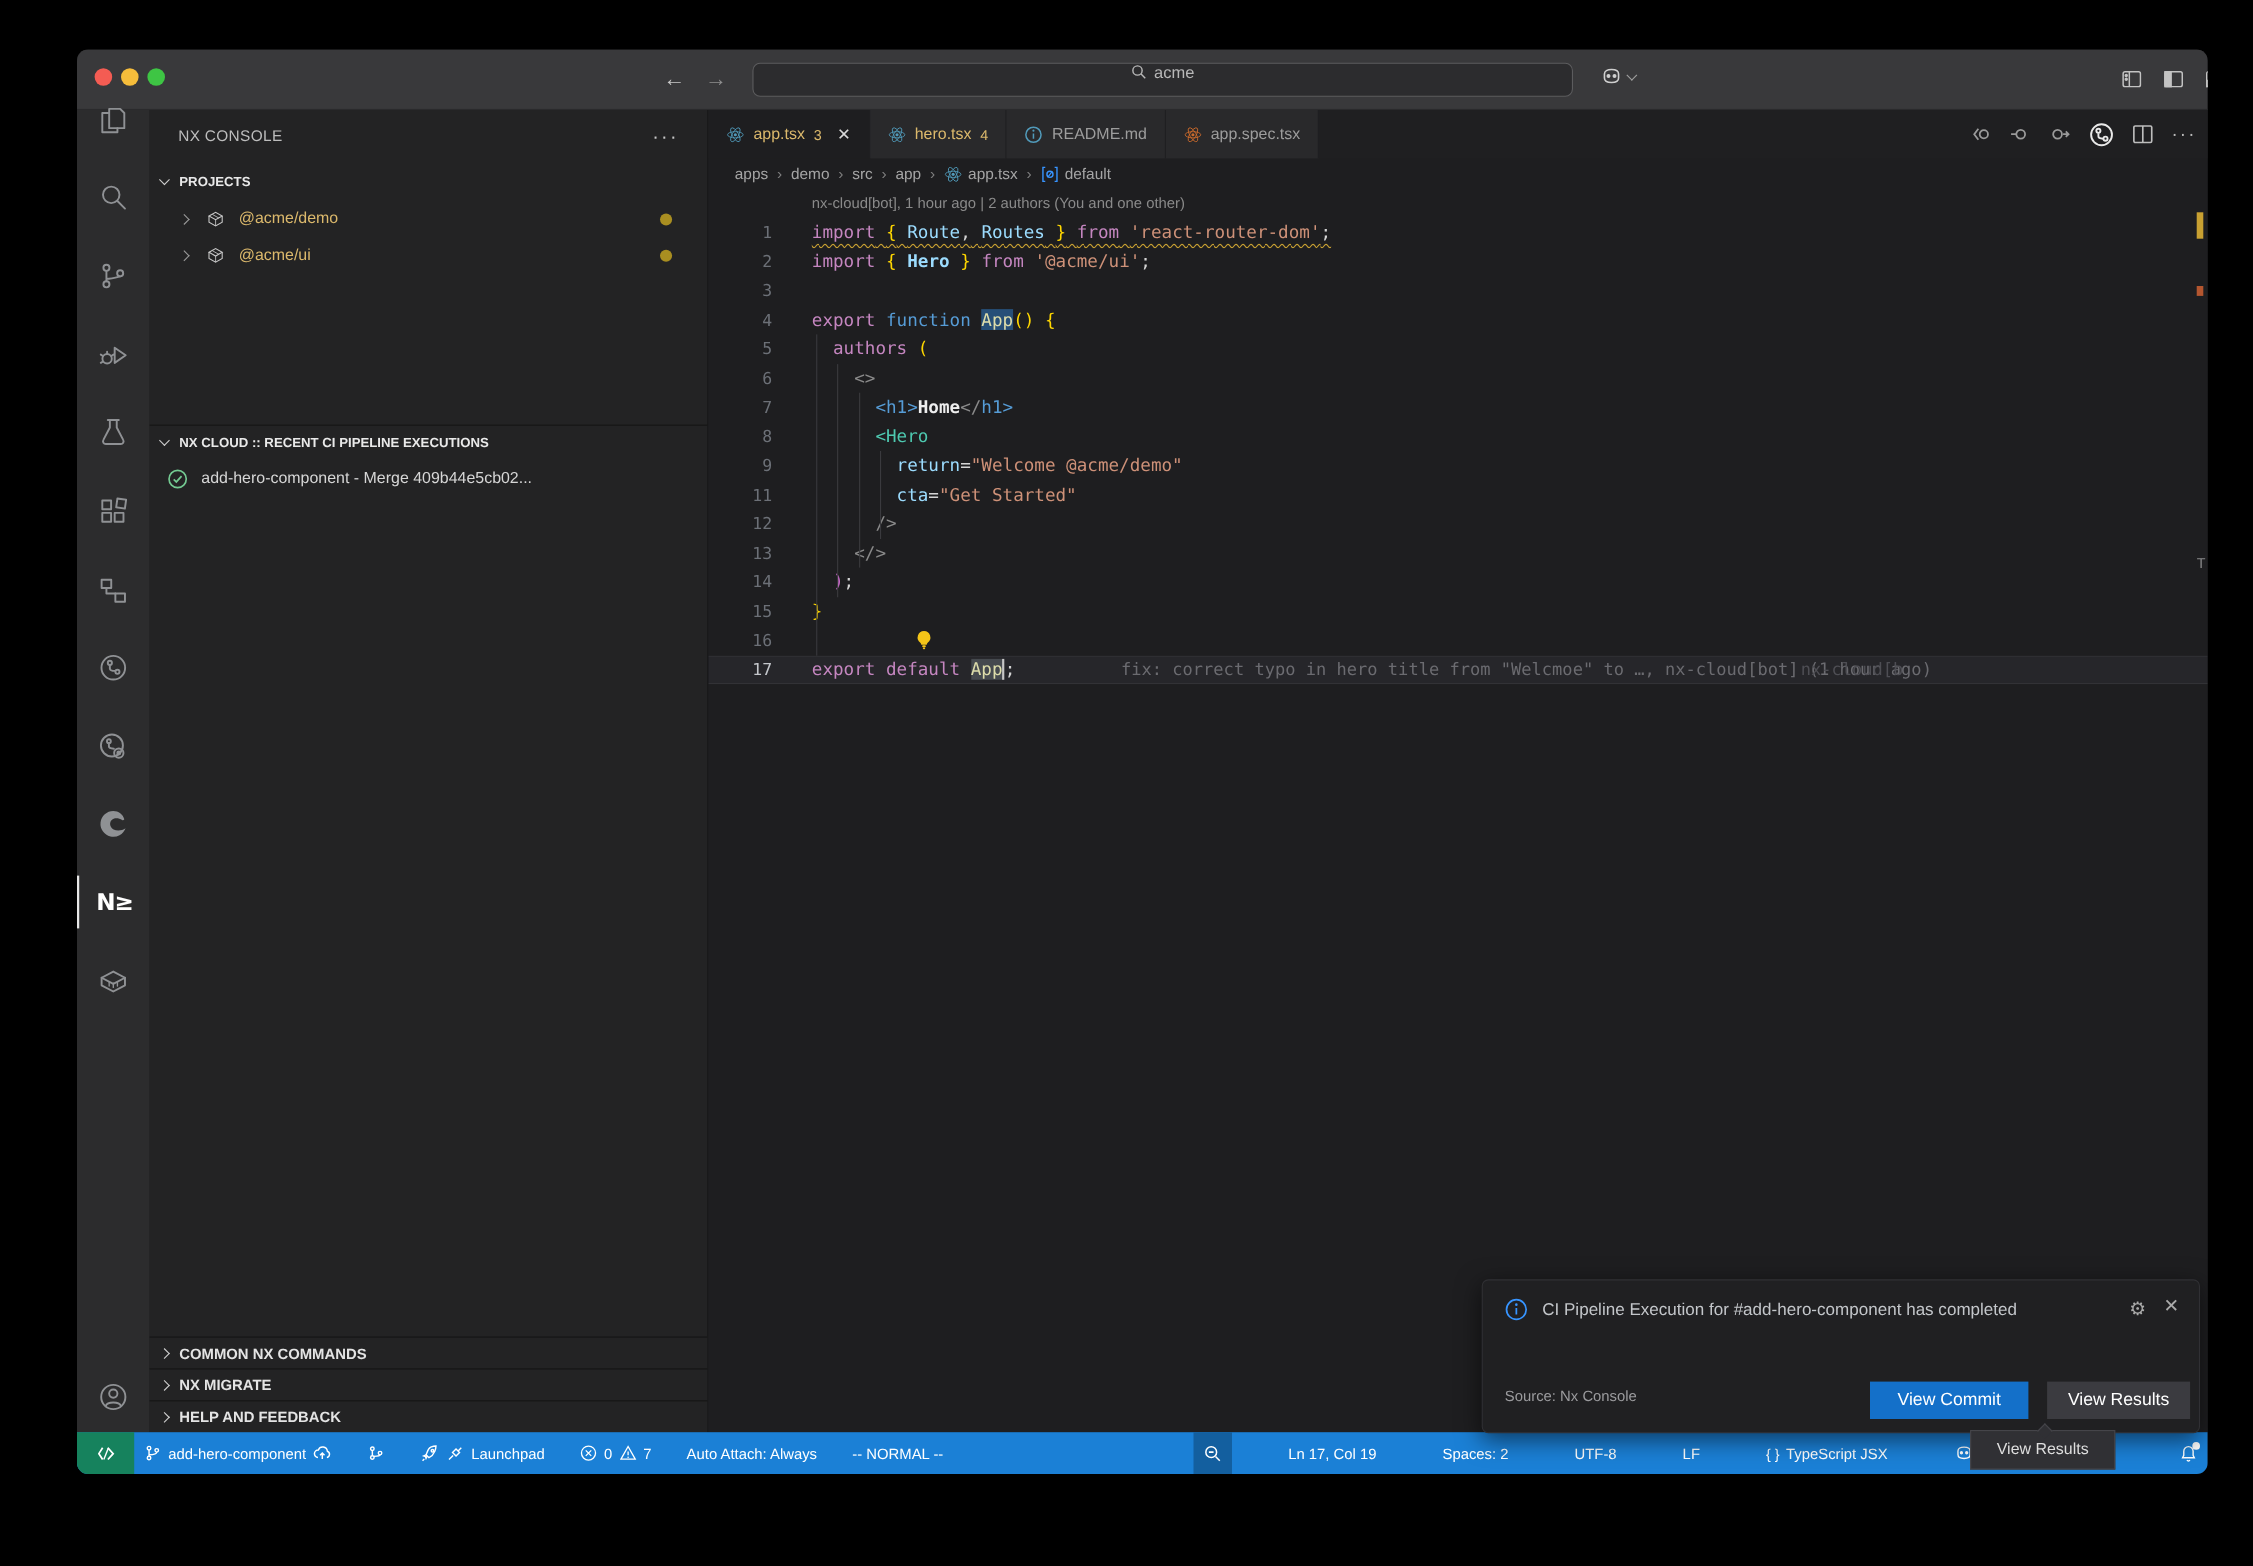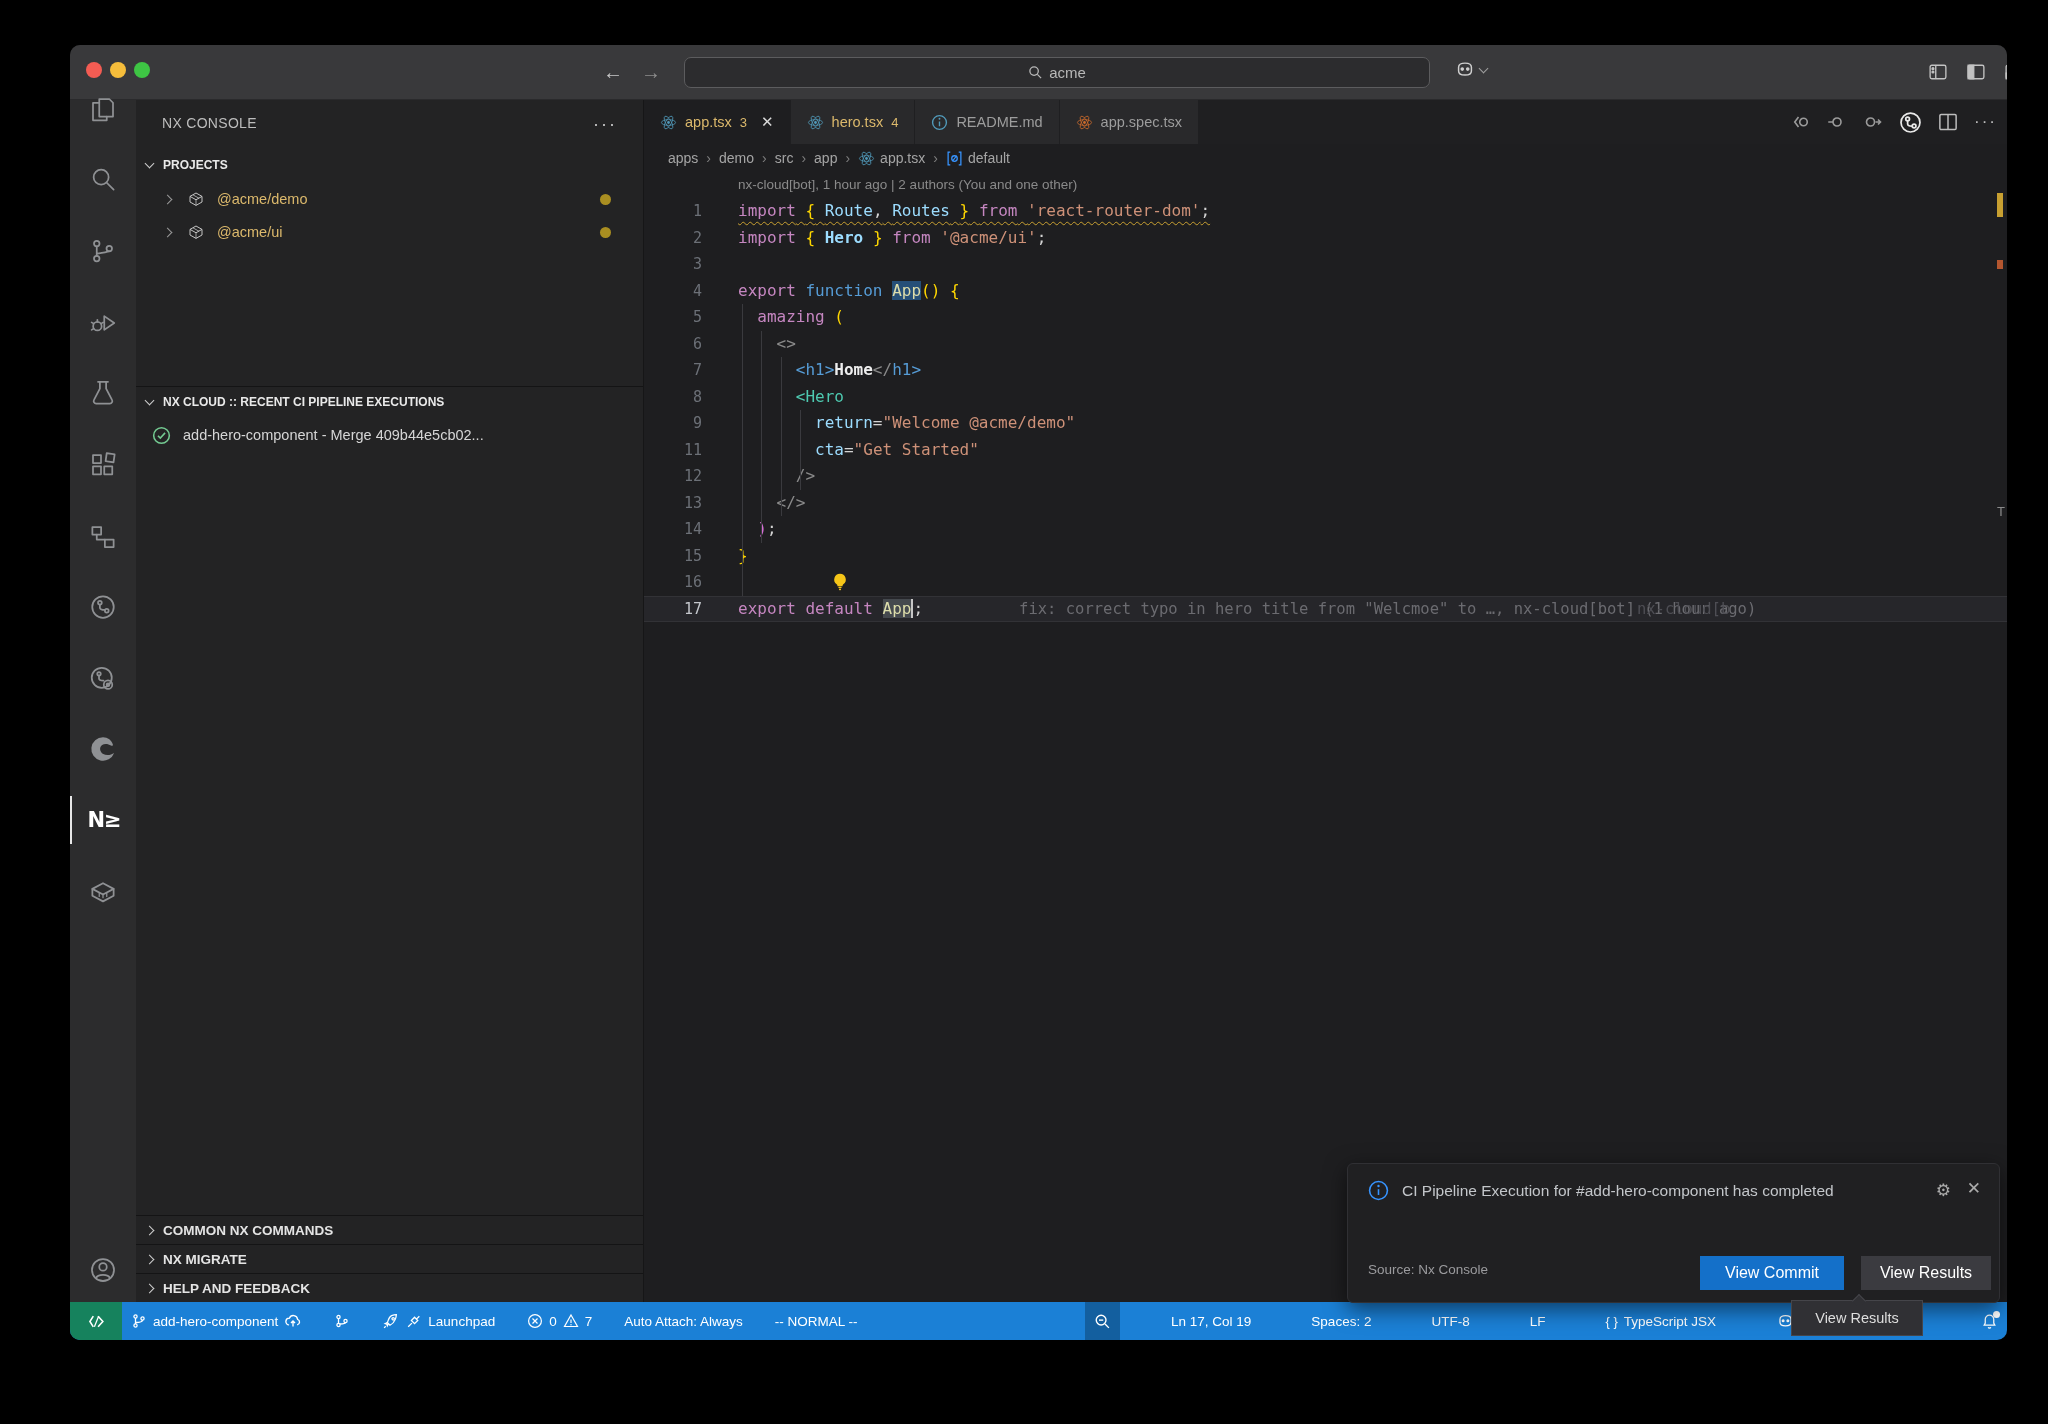--- a/index.html
+++ b/index.html
@@ -6,21 +6,21 @@
   html,body { width:2048px; height:1424px; background:#000; font-family:"Liberation Sans","DejaVu Sans",sans-serif; overflow:hidden; }
   #stage { position:relative; width:2048px; height:1424px; background:#000; }
   #window { position:absolute; left:70px; top:45px; width:1937px; height:1295px; background:#1e1e20; border-radius:10px; overflow:hidden; box-shadow:0 18px 60px rgba(0,0,0,.8); }
 
   
   #titlebar { position:absolute; left:0; top:0; width:100%; height:55px; background:#39393b; border-bottom:1px solid #2a2a2c; }
   .tl { position:absolute; top:17px; width:16px; height:16px; border-radius:50%; }
   .tl.red{ left:16px; background:#f45c53; } .tl.yellow{ left:40px; background:#f6bd3b; } .tl.green{ left:64px; background:#3ec544; }
   .nav-arrow { position:absolute; top:14px; width:26px; height:26px; color:#c9c9c9; font-size:20px; text-align:center; line-height:26px; }
   #nav-back{ left:530px; } #nav-fwd{ left:568px; color:#8f8f8f; }
-  #search-box { position:absolute; left:614px; top:12px; width:746px; height:31px; background:#2c2c2e; border:1px solid #5c5c5e; border-radius:7px; color:#b8b8b8; font-size:15px; display:flex; align-items:center; justify-content:center; gap:6px; }
+  #search-box { position:absolute; left:614px; top:12px; width:746px; height:31px; background:#2c2c2e; border:1px solid #5c5c5e; border-radius:7px; color:#b8b8b8; font-size:15px; display:flex; justify-content:center; gap:6px; }
   #copilot-title { position:absolute; left:1384px; top:14px; color:#cfcfcf; display:flex; align-items:center; gap:4px; }
   .layout-icons { position:absolute; top:15px; display:flex; gap:14px; color:#c3c3c3; }
   .layout-icons{ left:1856px; }
   .licon{ width:24px; height:24px; display:flex; align-items:center; justify-content:center; }
 
   
   #activitybar { position:absolute; left:0; top:55px; width:66px; bottom:38px; background:#2c2c2d; }
   .act-item { position:absolute; left:0; width:66px; height:48px; display:flex; align-items:center; justify-content:center; color:#8f9194; }
   .act-item.active { color:#ffffff; border-left:2px solid #e7e7e7; }
   .act-item svg { width:30px; height:30px; }
@@ -432,21 +432,21 @@
             </svg>
             <span>default</span>
           </span>
         </div>
       <div id="code-area">
           <div class="blame-head">nx-cloud[bot], 1 hour ago | 2 authors (You and one other)</div>
           <div class="code-row"><span class="ln">1</span><span class="code-txt"><span class="squig"><span class="tk kw">import</span><span class="tk pl"> </span><span class="tk b1">{</span><span class="tk pl"> </span><span class="tk vr">Route</span><span class="tk pl">,</span><span class="tk pl"> </span><span class="tk vr">Routes</span><span class="tk pl"> </span><span class="tk b1">}</span><span class="tk pl"> </span><span class="tk kw">from</span><span class="tk pl"> </span><span class="tk st">'react-router-dom'</span><span class="tk pl">;</span></span></span></div>
           <div class="code-row"><span class="ln">2</span><span class="code-txt"><span class="tk kw">import</span><span class="tk pl"> </span><span class="tk b1">{</span><span class="tk pl"> </span><span class="tk vrb">Hero</span><span class="tk pl"> </span><span class="tk b1">}</span><span class="tk pl"> </span><span class="tk kw">from</span><span class="tk pl"> </span><span class="tk st">'@acme/ui'</span><span class="tk pl">;</span></span></div>
           <div class="code-row"><span class="ln">3</span><span class="code-txt"></span></div>
           <div class="code-row"><span class="ln">4</span><span class="code-txt"><span class="tk kw">export</span><span class="tk pl"> </span><span class="tk kb">function</span><span class="tk pl"> </span><span class="tk fn hlb">App</span><span class="tk b1">(</span><span class="tk b1">)</span><span class="tk pl"> </span><span class="tk b1">{</span></span></div>
-          <div class="code-row"><span class="ln">5</span><span class="code-txt"><span class="tk pl">  </span><span class="tk kw">amazing</span><span class="tk pl"> </span><span class="tk b1">(</span></span></div>
+          <div class="code-row"><span class="ln">5</span><span class="code-txt"><span class="tk pl">  </span><span class="tk kw">authors</span><span class="tk pl"> </span><span class="tk b1">(</span></span></div>
           <div class="code-row"><span class="ln">6</span><span class="code-txt"><span class="tk pl">    </span><span class="tk pt">&lt;&gt;</span></span></div>
           <div class="code-row"><span class="ln">7</span><span class="code-txt"><span class="tk pl">      </span><span class="tk tag">&lt;h1&gt;</span><span class="tk plb">Home</span><span class="tk pt">&lt;/</span><span class="tk tag">h1&gt;</span></span></div>
           <div class="code-row"><span class="ln">8</span><span class="code-txt"><span class="tk pl">      </span><span class="tk cmp">&lt;</span><span class="tk cmp">Hero</span></span></div>
           <div class="code-row"><span class="ln">9</span><span class="code-txt"><span class="tk pl">        </span><span class="tk vr">return</span><span class="tk pl">=</span><span class="tk st">"Welcome @acme/demo"</span></span></div>
           <div class="code-row"><span class="ln">11</span><span class="code-txt"><span class="tk pl">        </span><span class="tk vr">cta</span><span class="tk pl">=</span><span class="tk st">"Get Started"</span></span></div>
           <div class="code-row"><span class="ln">12</span><span class="code-txt"><span class="tk pl">      </span><span class="tk pt">/&gt;</span></span></div>
           <div class="code-row"><span class="ln">13</span><span class="code-txt"><span class="tk pl">    </span><span class="tk pt">&lt;/&gt;</span></span></div>
           <div class="code-row"><span class="ln">14</span><span class="code-txt"><span class="tk pl">  </span><span class="tk b2">)</span><span class="tk pl">;</span></span></div>
           <div class="code-row"><span class="ln">15</span><span class="code-txt"><span class="tk b1">}</span></span></div>
           <div class="code-row"><span class="ln">16</span><span class="code-txt"><span class="bulb"><svg width="20" height="22" viewBox="0 0 24 24">

